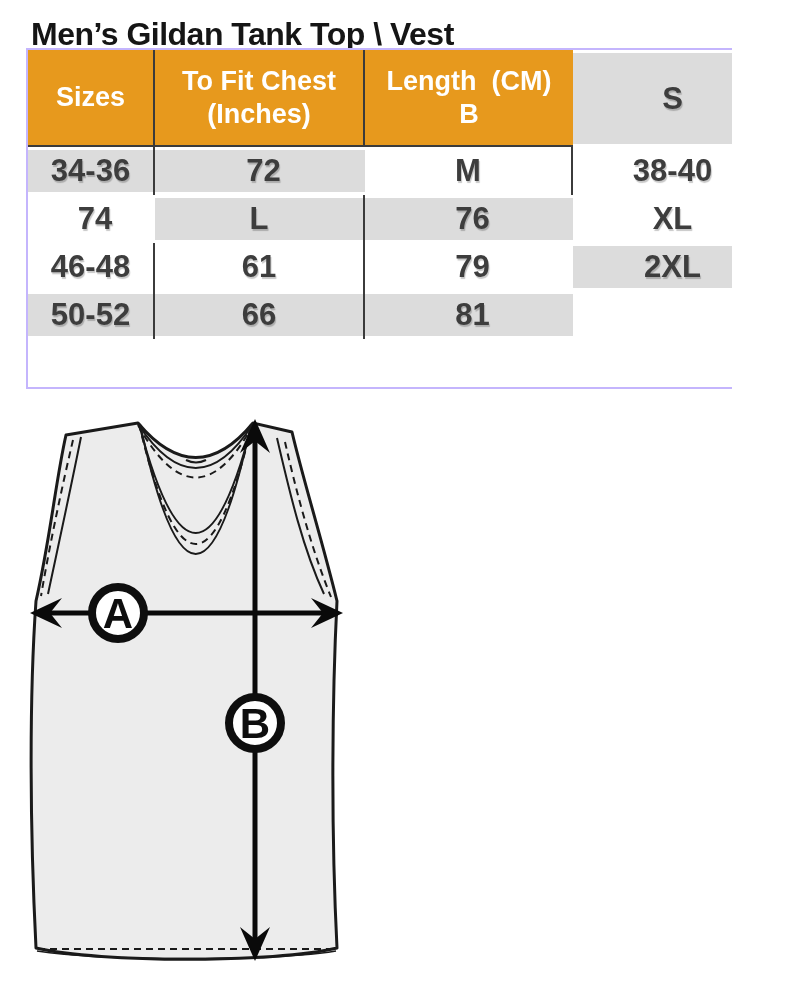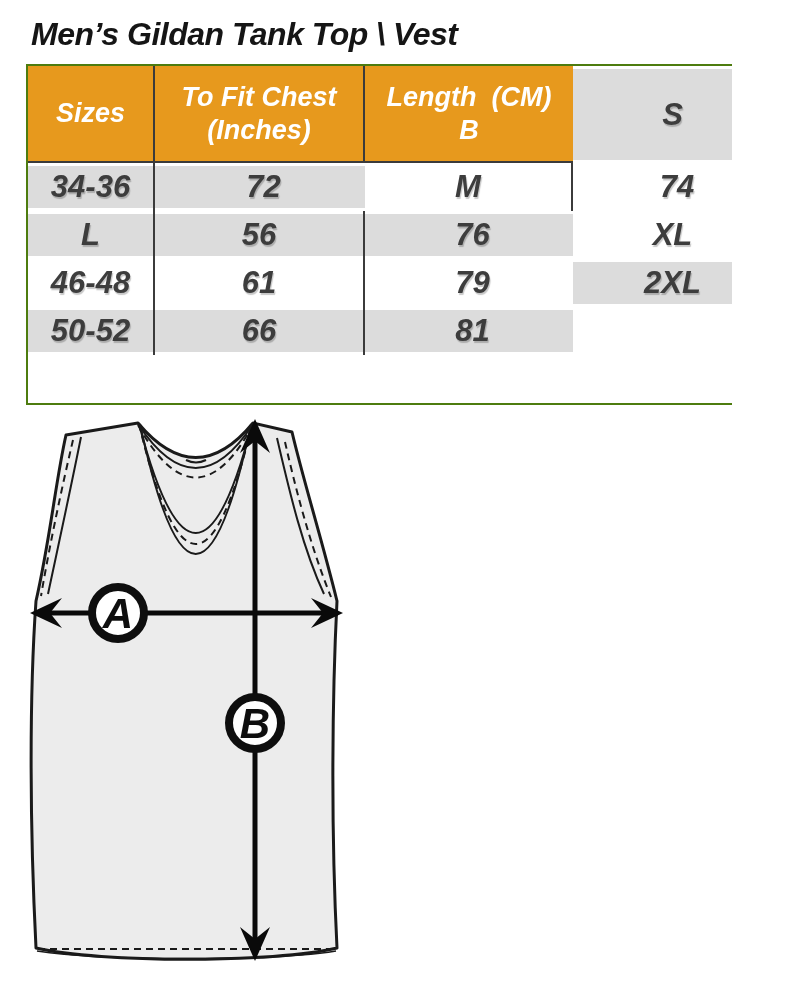--- a/index.html
+++ b/index.html
@@ -1,25 +1,25 @@
 <!DOCTYPE html>
 <html><head>
 <meta charset="utf-8">
 <style>
   html,body{margin:0;padding:0;background:#fff;}
   #page{position:relative;width:732px;height:985px;background:#fff;overflow:hidden;
-        font-family:"Liberation Sans",sans-serif;font-style:italic;}
+        font-family:"Liberation Sans",sans-serif;}
 
   
   #title{position:absolute;left:31px;top:16px;font-size:32px;font-weight:bold;
          color:#151515;letter-spacing:-0.5px;white-space:nowrap;}
 
   
-  #chart{position:absolute;left:26px;top:64px;width:746px;
-         border:2px solid #4d7c0f;display:grid;
+  #chart{position:absolute;left:26px;top:48px;width:746px;
+         border:2px solid #c4b5fd;display:grid;
          grid-template-columns:127px 210px 208px 201px;
          grid-template-rows:97px repeat(5,48px);}
   .hcell{background:#E7991D;color:#FFFFFF;font-size:27px;font-weight:bold;line-height:1.22;
          display:flex;align-items:center;justify-content:center;text-align:center;
          border-right:2px solid #3B3B3B;border-bottom:2px solid #3B3B3B;
          white-space:pre-wrap;}
   .hcell.last{border-right:none;}
   .cell{display:flex;align-items:center;justify-content:center;
         font-size:31px;font-weight:bold;color:#3D3D3D;
         text-shadow:1px 2px 1px rgba(0,0,0,0.22);
@@ -52,24 +52,24 @@
     <div class="hcell">To Fit Chest
 (Inches)</div>
     <div class="hcell last">Length  (CM)
 B</div>
 
     <div class="cell gray">S</div>
     <div class="cell gray">34-36</div>
     <div class="cell gray last">72</div>
 
     <div class="cell">M</div>
+    <div class="cell">38-40</div>
     <div class="cell last">74</div>
 
     <div class="cell gray">L</div>
-    <div class="cell gray">56</div>
     <div class="cell gray last">76</div>
 
     <div class="cell">XL</div>
     <div class="cell">46-48</div>
     <div class="cell">61</div>
     <div class="cell last">79</div>
 
     <div class="cell gray">2XL</div>
     <div class="cell gray">50-52</div>
     <div class="cell gray">66</div>

